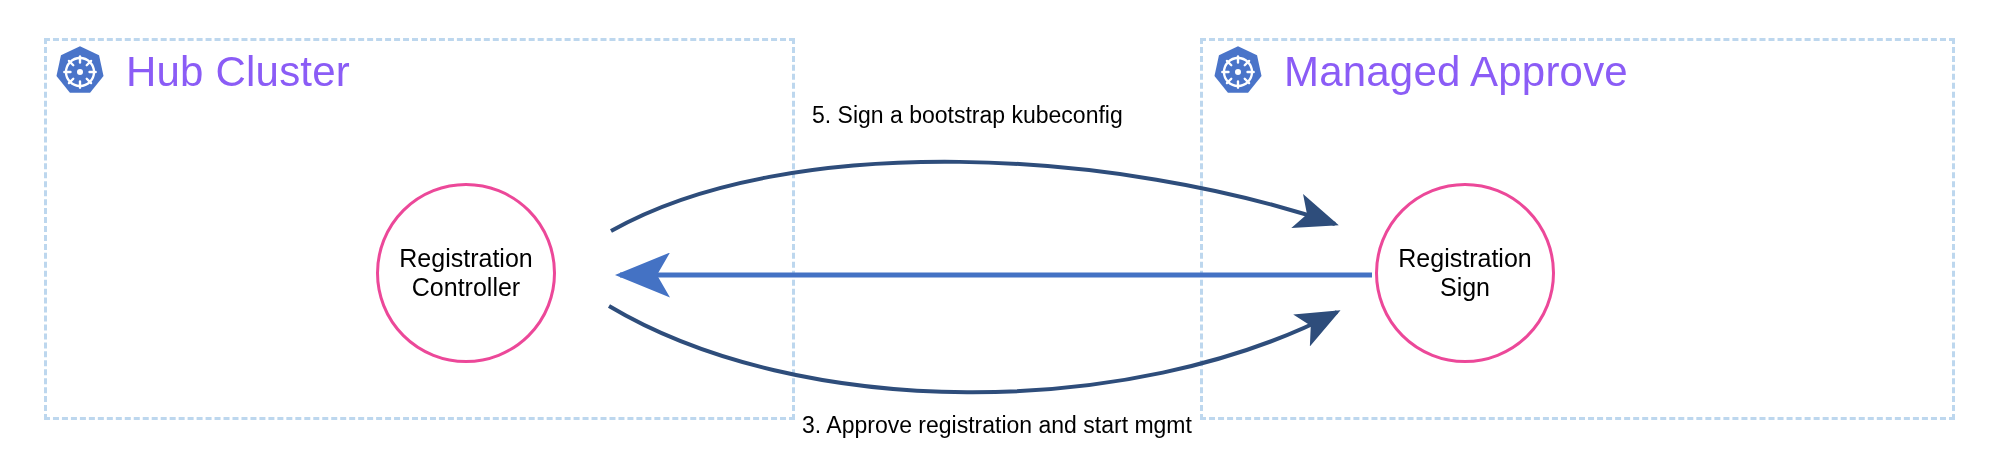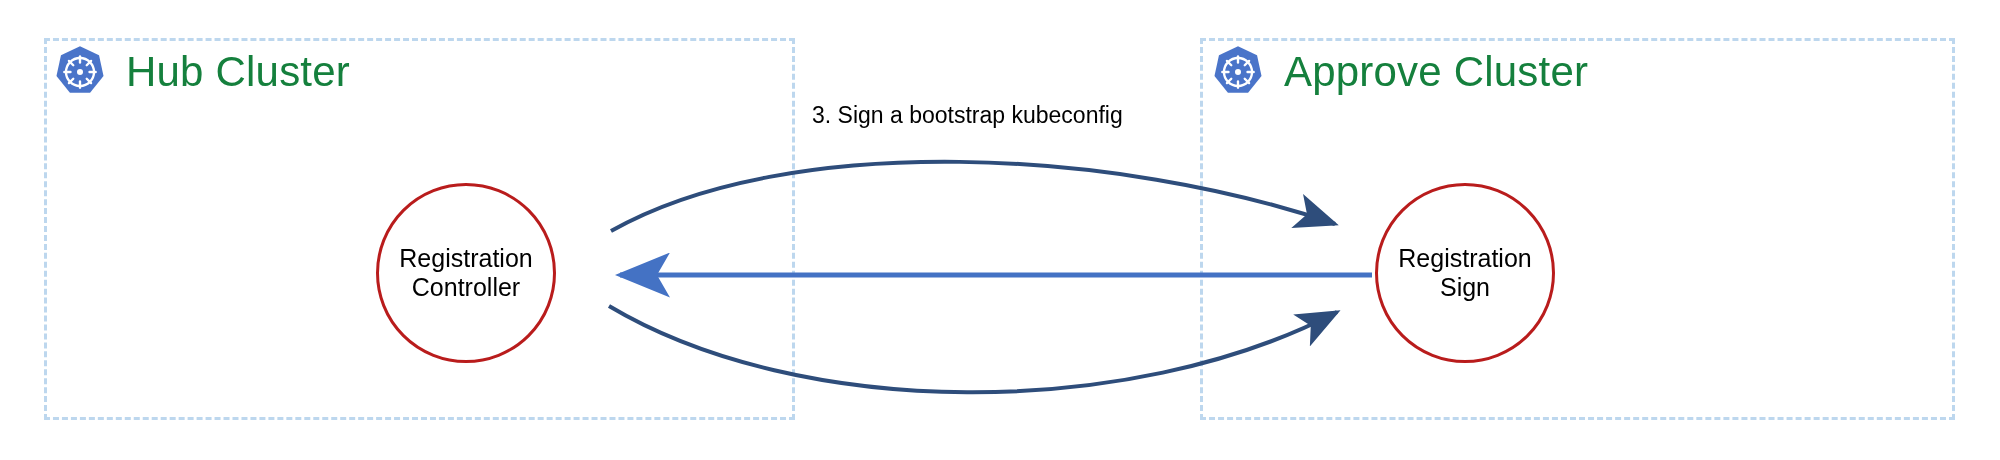--- a/index.html
+++ b/index.html
@@ -38,33 +38,33 @@
     z-index: 5;
   }
   #hub-head { left: 52px; }
   #mgd-head { left: 1210px; }
 
   .k8s-logo { width: 56px; height: 56px; display: block; flex: 0 0 auto; }
 
   .cluster-title {
     font-size: 42px;
     font-weight: 400;
-    color: #15803d;
+    color: #8b5cf6;
     line-height: 1;
     white-space: nowrap;
     letter-spacing: 0.2px;
   }
 
   
   .node {
     position: absolute;
     width: 174px;
     height: 174px;
     border-radius: 50%;
-    border: 3px solid #b91c1c;
+    border: 3px solid #ec4899;
     background: #ffffff;
     display: flex;
     flex-direction: column;
     align-items: center;
     justify-content: center;
     z-index: 6;
   }
   #node-controller { left: 376px;  top: 183px; }
   #node-agent      { left: 1375px; top: 183px; }
   .node-line {
@@ -150,28 +150,29 @@
         <line x1="50" y1="22" x2="50" y2="33"></line>
         <line x1="50" y1="67" x2="50" y2="78"></line>
         <line x1="22" y1="50" x2="33" y2="50"></line>
         <line x1="67" y1="50" x2="78" y2="50"></line>
         <line x1="30.2" y1="30.2" x2="38" y2="38"></line>
         <line x1="62" y1="62" x2="69.8" y2="69.8"></line>
         <line x1="69.8" y1="30.2" x2="62" y2="38"></line>
         <line x1="38" y1="62" x2="30.2" y2="69.8"></line>
       </g>
     </svg>
-    <span class="cluster-title">Approve Cluster</span>
+    <span class="cluster-title">Managed Approve</span>
   </div>
 
   <div id="node-controller" class="node">
     <span class="node-line">Registration</span>
     <span class="node-line">Controller</span>
   </div>
 
   <div id="node-agent" class="node">
     <span class="node-line">Registration</span>
     <span class="node-line">Sign</span>
   </div>
 
-  <div id="label-1" class="arrow-label">3. Sign a bootstrap kubeconfig</div>
+  <div id="label-1" class="arrow-label">5. Sign a bootstrap kubeconfig</div>
+  <div id="label-3" class="arrow-label">3. Approve registration and start mgmt</div>
 
 </div>
 
 </body></html>

